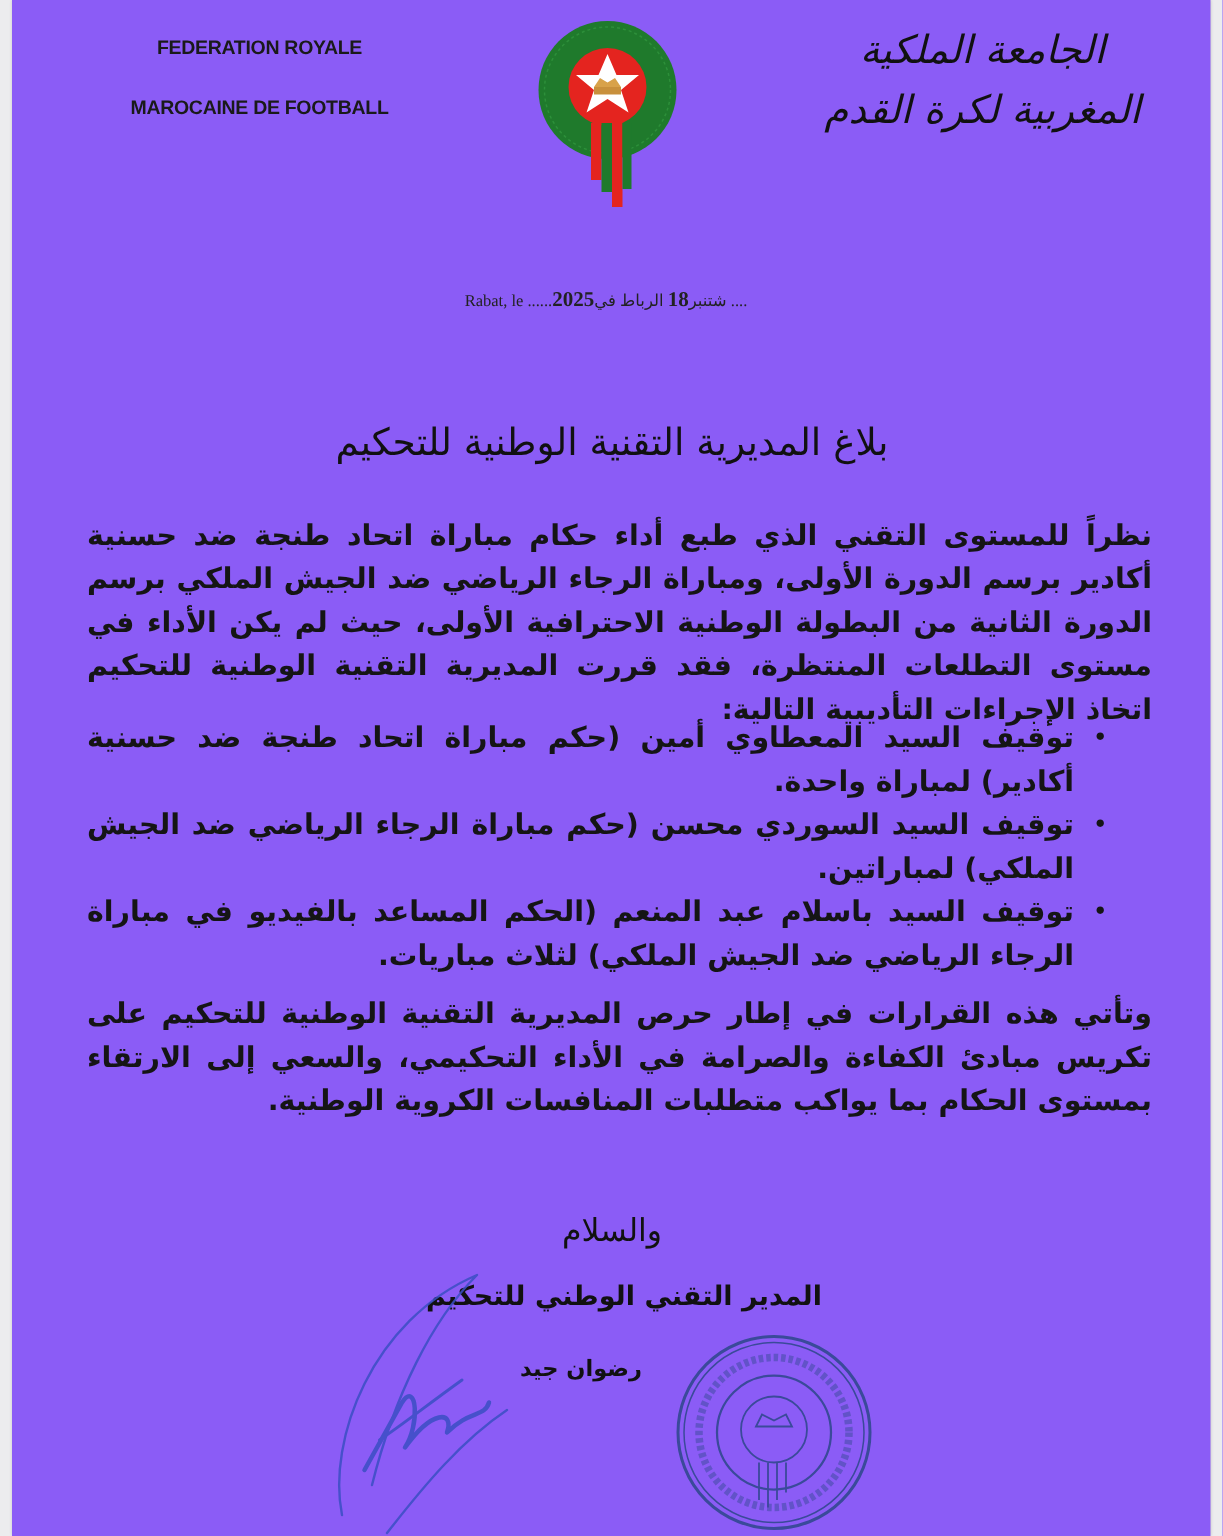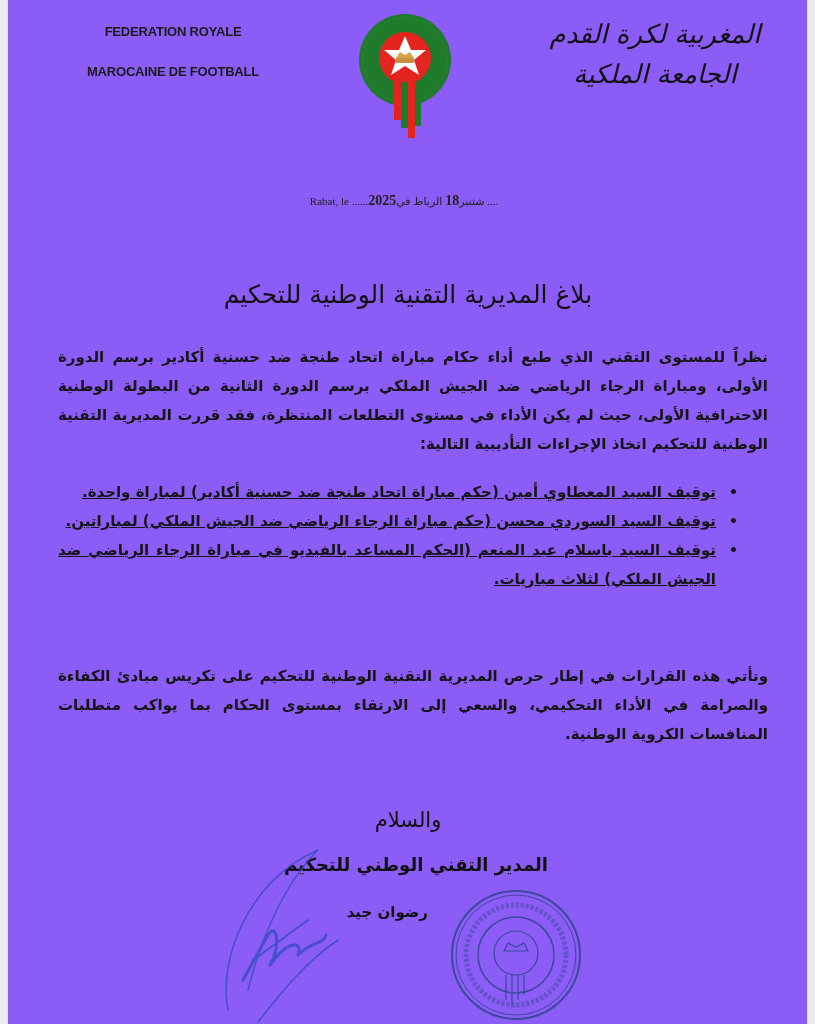--- a/index.html
+++ b/index.html
@@ -37,25 +37,25 @@
     .title {
       position: absolute; left: 100px; top: 280px; width: 600px;
       direction: rtl; text-align: center;
       font-family: "DejaVu Sans", sans-serif; font-weight: normal; font-size: 25px;
       color: #111;
     }
     .body-text {
       position: absolute; left: 50px; width: 710px; direction: rtl;
       text-align: justify; text-align-last: right;
       font-family: "DejaVu Sans", sans-serif; font-weight: bold;
-      font-size: 15px; line-height: 29px; color: #151515;
+      font-size: 19px; line-height: 29px; color: #151515;
     }
     .intro { top: 343px; }
     .decisions { top: 478px; right: auto; }
-    .decisions ul { margin: 0; padding: 0 30px 0 0; list-style: none; text-decoration: underline; }
+    .decisions ul { margin: 0; padding: 0 30px 0 0; list-style: none; }
     .decisions li { position: relative; padding-right: 22px; margin: 0; }
     .decisions li::before {
       content: "•"; position: absolute; right: 0; top: 0; font-size: 14px;
     }
     .closing { top: 662px; }
     .salam {
       position: absolute; left: 300px; top: 808px; width: 200px;
       direction: rtl; text-align: center; font-size: 21px; font-weight: normal;
     }
     .sig-title {
@@ -86,22 +86,22 @@
     <polygon points="60,28 66,42 81,42 69,52 74,67 60,58 46,67 51,52 39,42 54,42" fill="#ffffff"></polygon>
     <path d="M51 50 L55 44 L60 47 L65 44 L69 50 Z" fill="#d8a24a"></path>
     <rect x="51" y="50" width="18" height="5" fill="#c8903c"></rect>
     <rect x="49" y="74" width="7" height="38" fill="#e4241f"></rect>
     <rect x="56" y="74" width="7" height="46" fill="#1f7a2c"></rect>
     <rect x="63" y="74" width="7" height="56" fill="#e4241f"></rect>
     <rect x="70" y="74" width="6" height="44" fill="#1f7a2c"></rect>
   </svg>
 
   <div class="ar-header">
+    <div>الجامعة الملكية</div>
     <div>المغربية لكرة القدم</div>
-    <div>الجامعة الملكية</div>
   </div>
 
   <div class="date-line">
     <span>Rabat, le ......</span><span class="big">2025</span><span>شتنبر</span><span class="big">18</span> <span>الرباط في ....</span>
   </div>
 
   <div class="title">بلاغ المديرية التقنية الوطنية للتحكيم</div>
 
   <div class="body-text intro">نظراً للمستوى التقني الذي طبع أداء حكام مباراة اتحاد طنجة ضد حسنية أكادير برسم الدورة الأولى، ومباراة الرجاء الرياضي ضد الجيش الملكي برسم الدورة الثانية من البطولة الوطنية الاحترافية الأولى، حيث لم يكن الأداء في مستوى التطلعات المنتظرة، فقد قررت المديرية التقنية الوطنية للتحكيم اتخاذ الإجراءات التأديبية التالية:</div>
 

